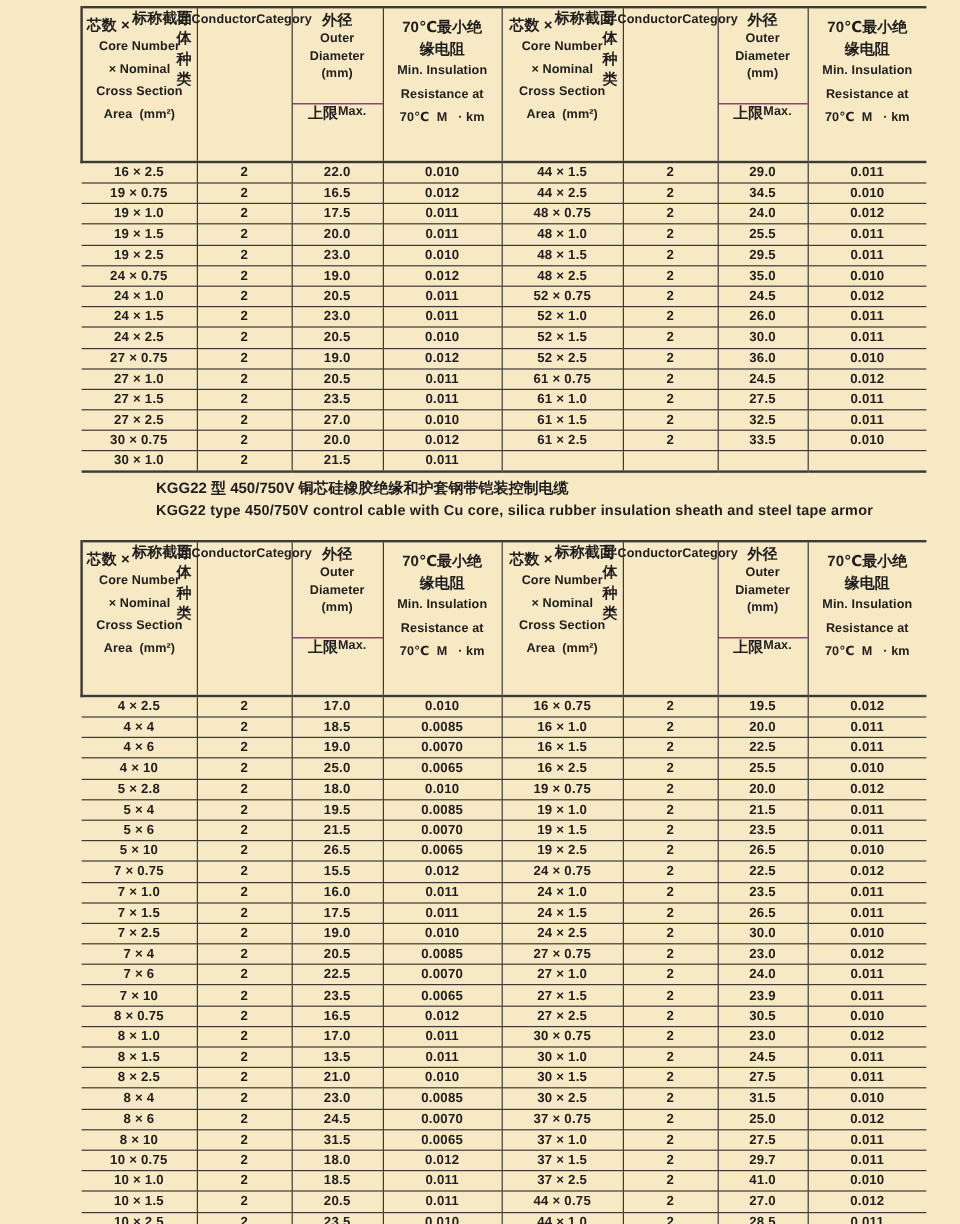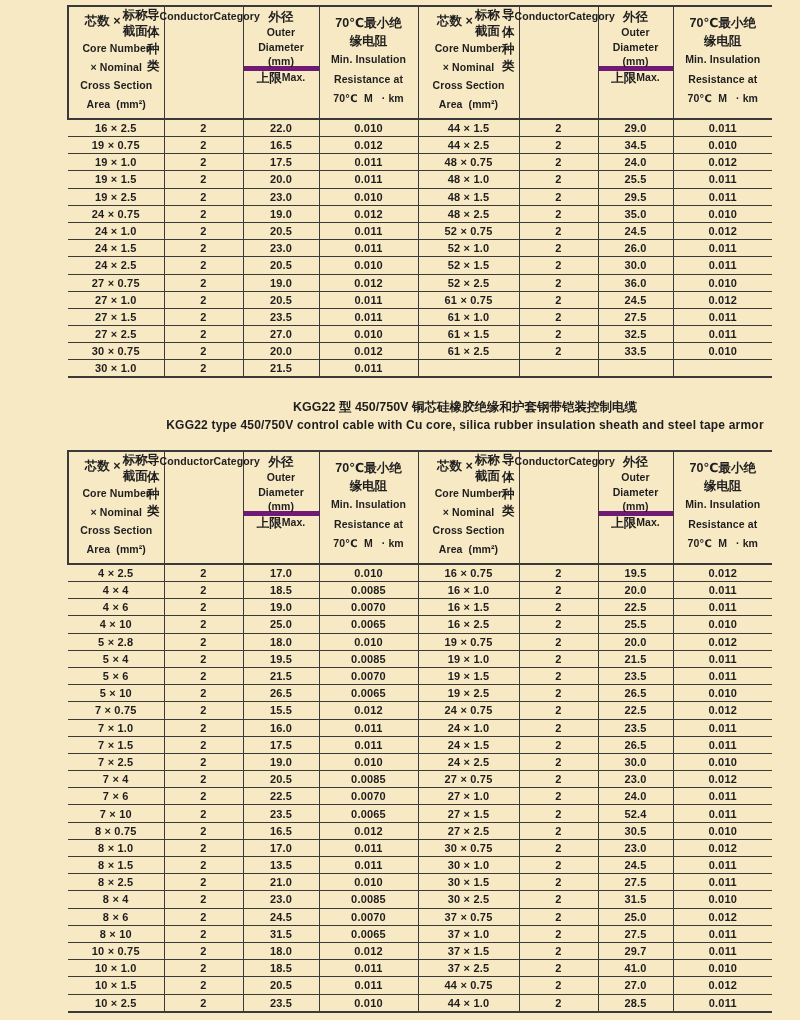--- a/index.html
+++ b/index.html
@@ -26,40 +26,40 @@
     padding:0;text-align:center;font-size:11px;font-weight:600;
     letter-spacing:.2px;border-bottom:1px solid #3a3a3a;line-height:16px;
   }
   .spec-table tbody tr:last-child td{border-bottom:2px solid #3a3a3a;}
   .zh-line{font-size:12.5px;line-height:17px;text-align:center;}
   .en-line{font-size:10.5px;line-height:18.5px;text-align:center;letter-spacing:.1px;}
   .pre{white-space:pre;}
   
   .zh-core{display:flex;justify-content:center;align-items:flex-start;margin-top:0;font-size:12.5px;}
   .zh-core .prefix{line-height:18px;margin-top:5px;}
-  .zh-stack{display:flex;flex-direction:column;line-height:16px;margin-left:2px;text-align:center;}
+  .zh-stack{display:flex;flex-direction:row;line-height:16px;margin-left:2px;text-align:center;}
   
   .cond-box{display:flex;flex-direction:row;justify-content:center;height:100%;}
   .cond-box .zh-line{margin-bottom:2px;}
   .cond-box .en-line{line-height:19px;}
   
-  .diam-top{height:64px;border-bottom:5px solid #701a75;box-sizing:border-box;padding-top:3px;}
+  .diam-top{height:80px;border-bottom:1px solid #701a75;box-sizing:border-box;padding-top:3px;}
   .diam-top .zh-line{line-height:15px;}
   .diam-top .en-line{line-height:14.5px;}
   .diam-bottom{height:47px;display:flex;flex-direction:row;justify-content:center;}
   .diam-bottom .zh-line{line-height:15px;}
   .diam-bottom .en-line{line-height:13px;}
   
   .res-box{padding-top:7px;}
   .res-box .zh-line{line-height:18px;}
   .res-box .en-line{line-height:19.5px;}
   
   .title-block{
     position:absolute;top:398px;left:0;width:800px;box-sizing:border-box;
-    padding-left:130px;text-align:center;
+    padding-left:130px;text-align:left;
   }
   .title-zh{font-size:12.5px;font-weight:bold;line-height:18px;}
   .title-en{font-size:12px;font-weight:bold;line-height:18px;letter-spacing:.2px;}
 </style>
 </head>
 <body>
 
 <div class="page">
 
   <table class="spec-table t1">
@@ -558,21 +558,21 @@
           <td>24.0</td>
           <td>0.011</td>
         </tr>
         <tr>
           <td>7 × 10</td>
           <td>2</td>
           <td>23.5</td>
           <td>0.0065</td>
           <td>27 × 1.5</td>
           <td>2</td>
-          <td>52.4</td>
+          <td>23.9</td>
           <td>0.011</td>
         </tr>
         <tr>
           <td>8 × 0.75</td>
           <td>2</td>
           <td>16.5</td>
           <td>0.012</td>
           <td>27 × 2.5</td>
           <td>2</td>
           <td>30.5</td>

